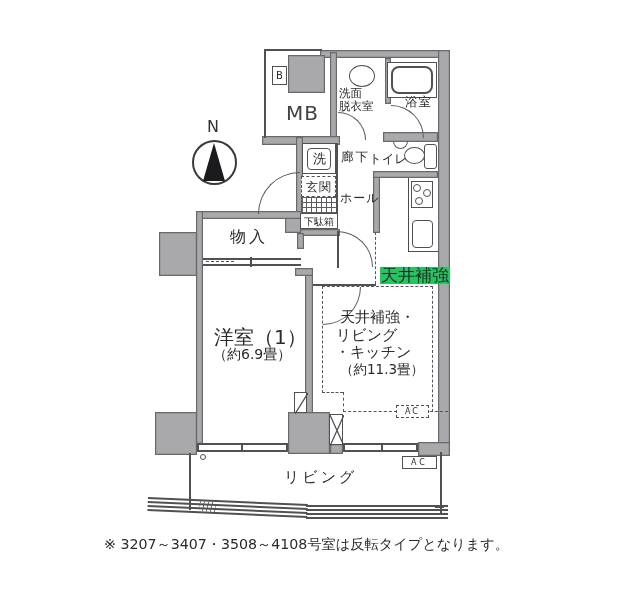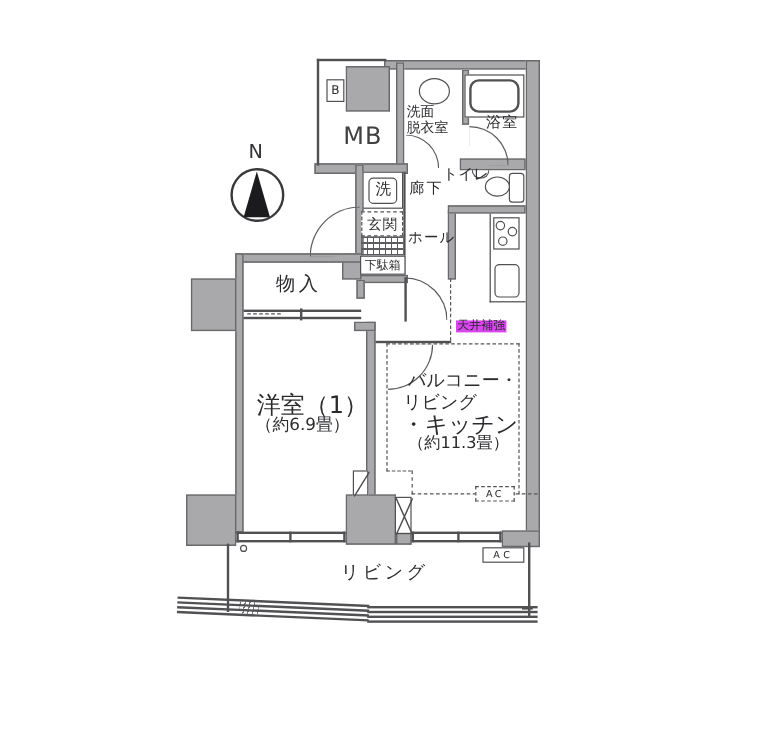--- a/index.html
+++ b/index.html
@@ -141,26 +141,27 @@
   </div>
 
   <div class="lbl" style="left:207px;top:119px;font-size:16px;color:#333336;">N</div>
   <div style="position:absolute;left:192px;top:140px;width:45px;height:45px;border:2px solid #39393c;border-radius:50%;box-sizing:border-box;z-index:2;"></div>
   <div style="position:absolute;left:203px;top:143px;width:0;height:0;border-left:11px solid transparent;border-right:11px solid transparent;border-bottom:38px solid #1b1b1d;z-index:3;"></div>
 
   <div class="lbl" style="left:339px;top:88px;font-size:11.5px;">洗面</div>
   <div class="lbl" style="left:339px;top:101px;font-size:11.5px;">脱衣室</div>
   <div class="lbl" style="left:405px;top:96px;font-size:12.5px;letter-spacing:1px;">浴室</div>
   <div class="lbl" style="left:341px;top:151px;font-size:12.5px;letter-spacing:2px;">廊下</div>
-  <div class="lbl" style="left:369px;top:139px;font-size:12.5px;">トイレ</div>
+  <div class="lbl" style="left:369px;top:153px;font-size:12.5px;">トイレ</div>
   <div class="lbl" style="left:340px;top:192px;font-size:12px;letter-spacing:1px;">ホール</div>
   <div class="lbl" style="left:230px;top:229px;font-size:16px;letter-spacing:3px;">物入</div>
   <div class="lbl" style="left:214px;top:327px;font-size:20px;">洋室（1）</div>
   <div class="lbl" style="left:213px;top:347px;font-size:14px;">（約6.9畳）</div>
-  <div class="lbl" style="left:340px;top:310px;font-size:15px;">バルコニー・</div>
+  <div class="lbl" style="left:340px;top:310px;font-size:15px;">天井補強・</div>
   <div class="lbl" style="left:336px;top:328px;font-size:15px;">リビング</div>
-  <div class="lbl" style="left:335px;top:345px;font-size:19px;font-family:Liberation Serif, serif;">・キッチン</div>
+  <div class="lbl" style="left:335px;top:345px;font-size:15px;font-family:Liberation Serif, serif;">・キッチン</div>
   <div class="lbl" style="left:340px;top:363px;font-size:13.5px;">（約11.3畳）</div>
-  <div class="lbl" style="left:380px;top:267px;font-size:10px;background:#d946ef;padding:0 1px;">天井補強</div>
+  <div class="lbl" style="left:380px;top:267px;font-size:17px;background:#22c55e;padding:0 1px;">天井補強</div>
   <div class="lbl" style="left:284px;top:470px;font-size:15px;letter-spacing:3px;">リビング</div>
 
+  <div class="lbl" style="left:104px;top:537px;font-size:14.2px;color:#2a2a2c;">※ 3207～3407・3508～4108号室は反転タイプとなります。</div>
 
 </div>
 
 </body></html>

